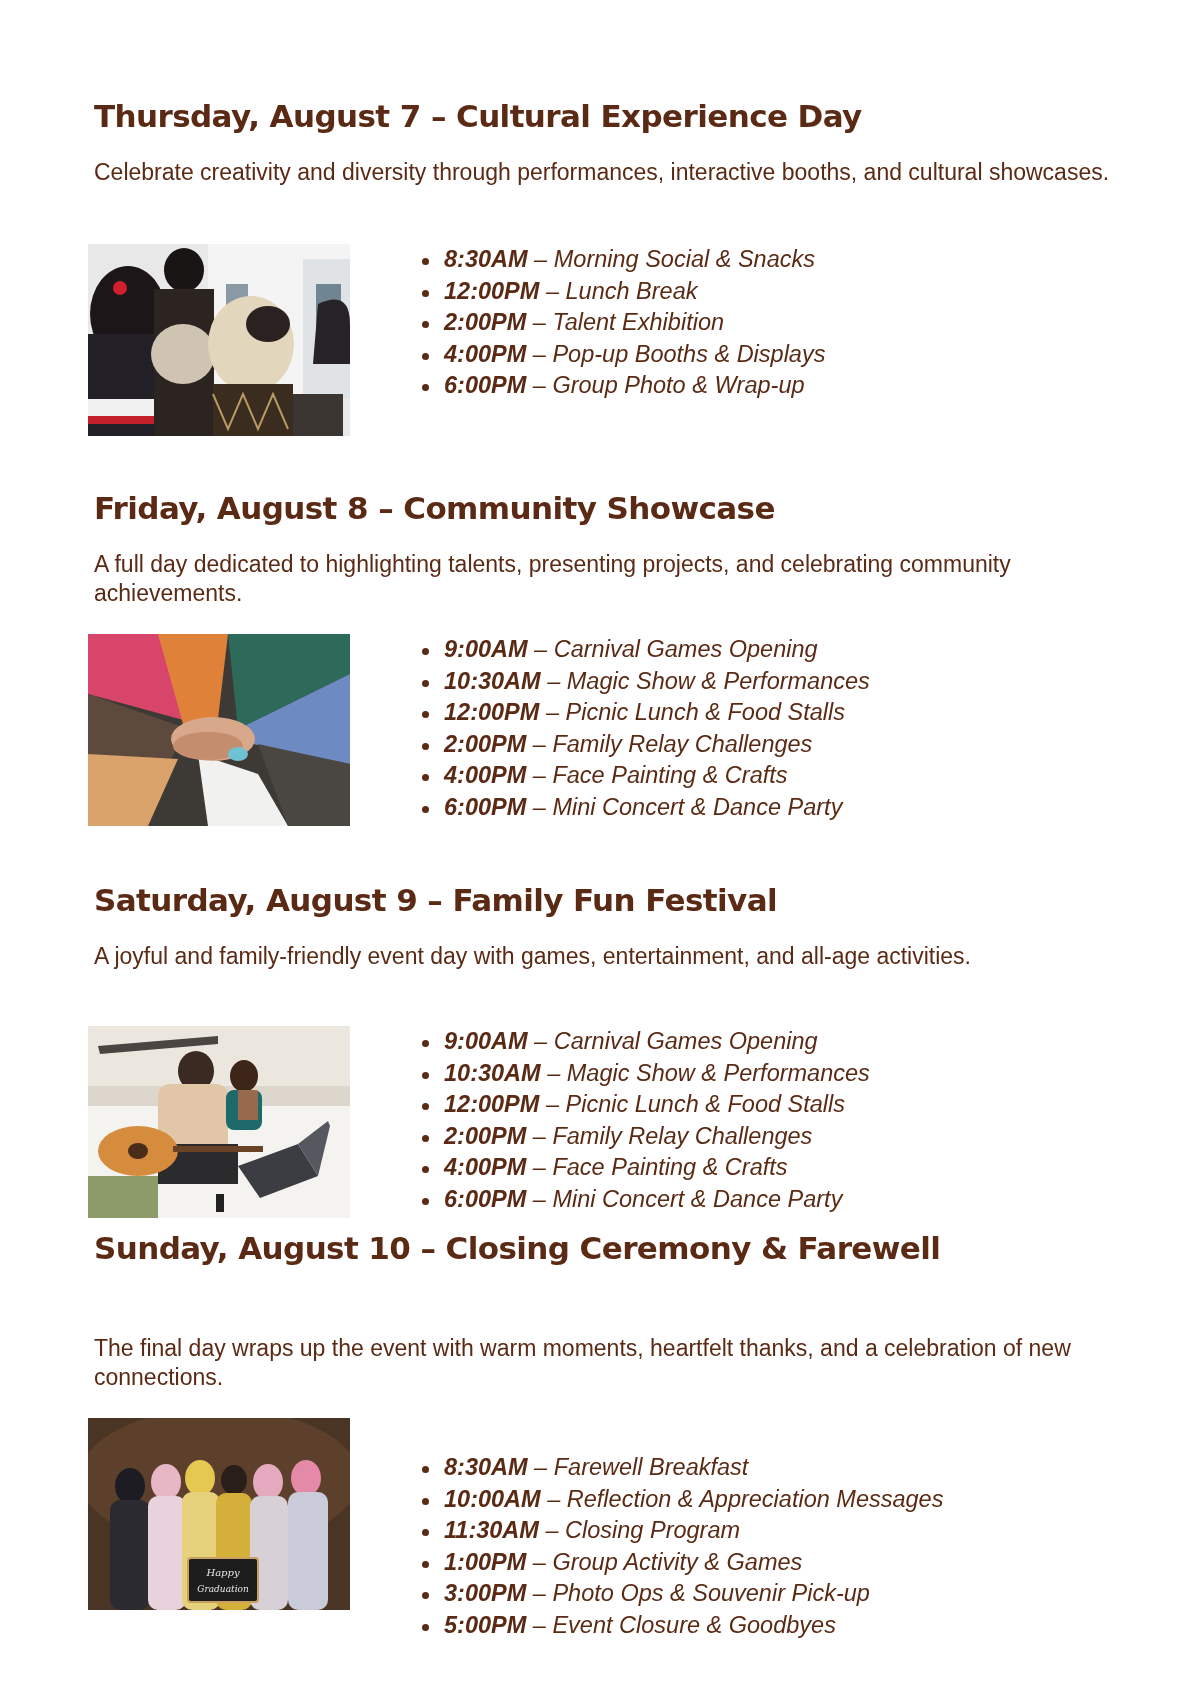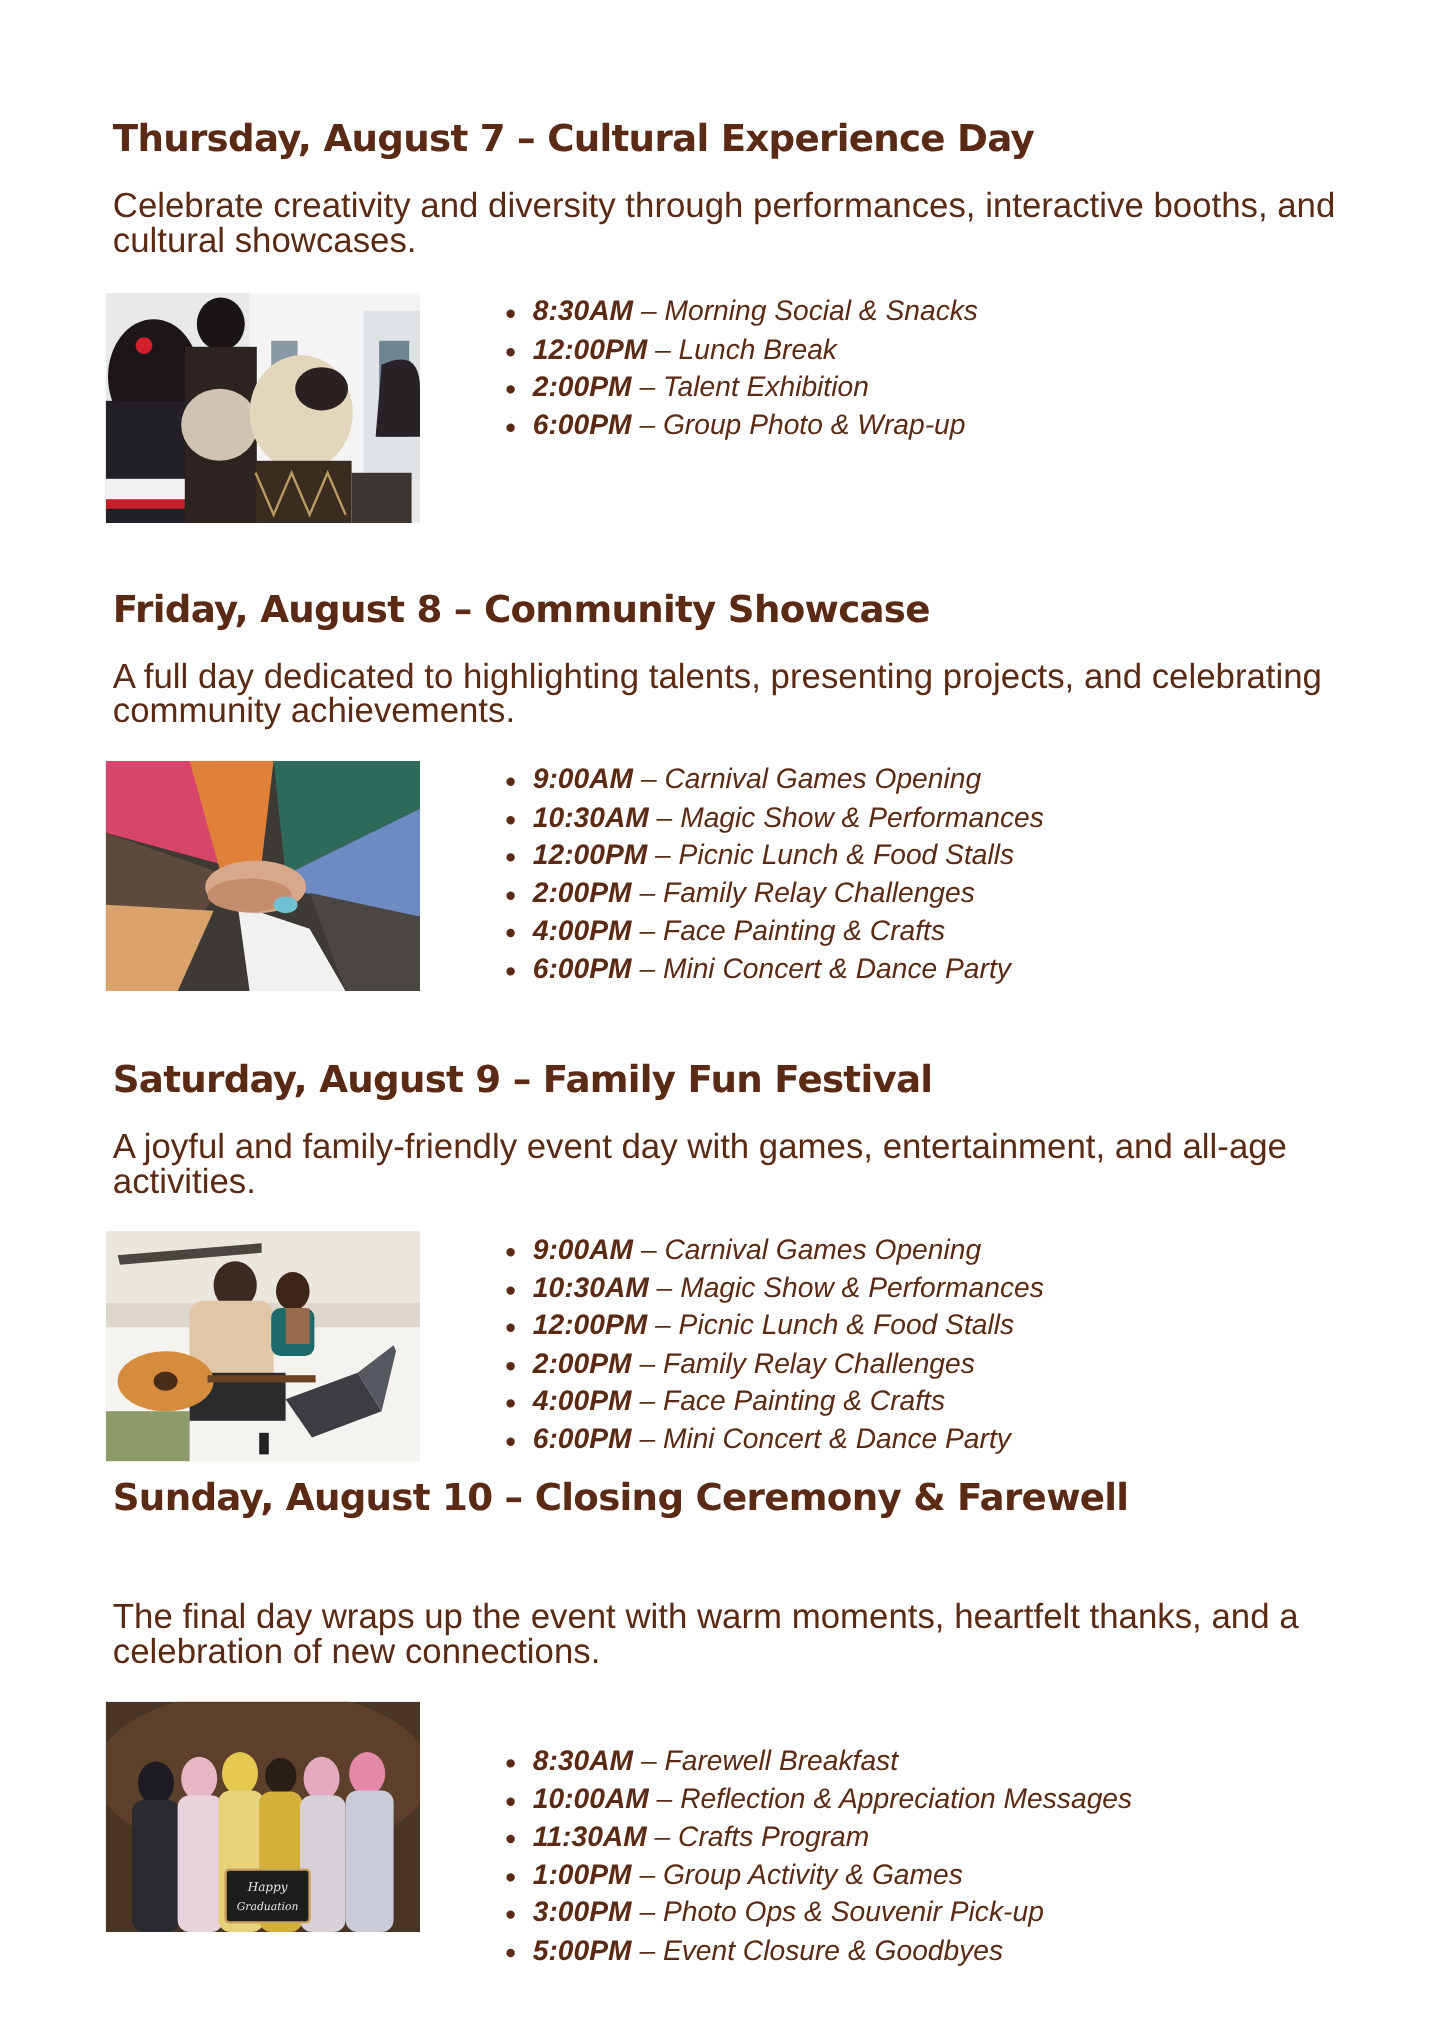--- a/index.html
+++ b/index.html
@@ -1,19 +1,19 @@
 <!DOCTYPE html>
 <html><head>
 <meta charset="utf-8">
 <style>
   html, body { margin: 0; padding: 0; background: #ffffff; }
   body { width: 1200px; height: 1697px; position: relative; overflow: hidden; font-family: "Liberation Sans", sans-serif; color: #5a2a14; }
   .section { position: absolute; left: 0; width: 1200px; }
   .day-title { position: absolute; left: 94px; margin: 0; font-family: "DejaVu Sans", sans-serif; font-weight: bold; font-size: 31px; letter-spacing: -0.6px; color: #5a2a14; white-space: nowrap; text-align: right; }
-  .day-desc { position: absolute; left: 94px; width: 1040px; margin: 0; font-size: 29px; line-height: 29px; color: #5a2a14; }
+  .day-desc { position: absolute; left: 94px; width: 1040px; margin: 0; font-size: 23px; line-height: 29px; color: #5a2a14; }
   .photo { position: absolute; left: 88px; width: 262px; height: 192px; overflow: hidden; }
   .photo svg { display: block; width: 100%; height: 100%; }
   .schedule { position: absolute; left: 418px; margin: 0; padding: 0; list-style: none; }
   .schedule li { position: relative; padding-left: 26px; height: 31.6px; line-height: 31.6px; font-size: 23.5px; font-style: italic; white-space: nowrap; color: #5a2a14; }
   .schedule li::before { content: ""; position: absolute; left: 4px; top: 14px; width: 7px; height: 7px; border-radius: 50%; background: #5a2a14; }
   .time { font-weight: bold; }
 </style>
 </head>
 <body>
 
@@ -40,20 +40,21 @@
       <path d="M125 150 L140 185 L155 150 L170 185 L185 150 L200 185" stroke="#b89a62" stroke-width="2" fill="none"></path>
       <rect x="205" y="150" width="50" height="42" fill="#3b3632"></rect>
       <path d="M230 60 Q262 45 262 80 L262 120 L225 120 Z" fill="#262226"></path>
       <ellipse cx="180" cy="80" rx="22" ry="18" fill="#2a2120"></ellipse>
     </svg>
   </div>
   <ul class="schedule" style="top:244px;">
     <li><span class="time">8:30AM</span><span> – </span><span>Morning Social &amp; Snacks</span></li>
     <li><span class="time">12:00PM</span><span> – </span><span>Lunch Break</span></li>
     <li><span class="time">2:00PM</span><span> – </span><span>Talent Exhibition</span></li>
+    <li><span class="time">4:00PM</span><span> – </span><span>Pop-up Booths &amp; Displays</span></li>
     <li><span class="time">6:00PM</span><span> – </span><span>Group Photo &amp; Wrap-up</span></li>
   </ul>
 </section>
 
 <section class="section" style="top:0;">
   <h2 class="day-title" style="top:490px;">Friday, August 8 – Community Showcase</h2>
   <p class="day-desc" style="top:550px;">A full day dedicated to highlighting talents, presenting projects, and celebrating community achievements.</p>
   <div class="photo" style="top:634px;" aria-label="Group of hands stacked together">
     <svg viewBox="0 0 262 192" preserveAspectRatio="none">
       <rect width="262" height="192" fill="#3d3a36"></rect>
@@ -136,18 +137,18 @@
         <rect x="200" y="74" width="40" height="118" rx="10" fill="#c9ccd8"></rect>
       </g>
       <rect x="100" y="140" width="70" height="44" rx="3" fill="#1d1d1d" stroke="#c8a060" stroke-width="2"></rect>
       <text x="135" y="158" font-size="10" fill="#e8e8e8" text-anchor="middle" font-style="italic" font-family="DejaVu Serif, serif">Happy</text>
       <text x="135" y="174" font-size="9" fill="#e8e8e8" text-anchor="middle" font-style="italic" font-family="DejaVu Serif, serif">Graduation</text>
     </svg>
   </div>
   <ul class="schedule" style="top:1452px;">
     <li><span class="time">8:30AM</span><span> – </span><span>Farewell Breakfast</span></li>
     <li><span class="time">10:00AM</span><span> – </span><span>Reflection &amp; Appreciation Messages</span></li>
-    <li><span class="time">11:30AM</span><span> – </span><span>Crafts Program</span></li>
+    <li><span class="time">11:30AM</span><span> – </span><span>Closing Program</span></li>
     <li><span class="time">1:00PM</span><span> – </span><span>Group Activity &amp; Games</span></li>
     <li><span class="time">3:00PM</span><span> – </span><span>Photo Ops &amp; Souvenir Pick-up</span></li>
     <li><span class="time">5:00PM</span><span> – </span><span>Event Closure &amp; Goodbyes</span></li>
   </ul>
 </section>
 
 </body></html>

